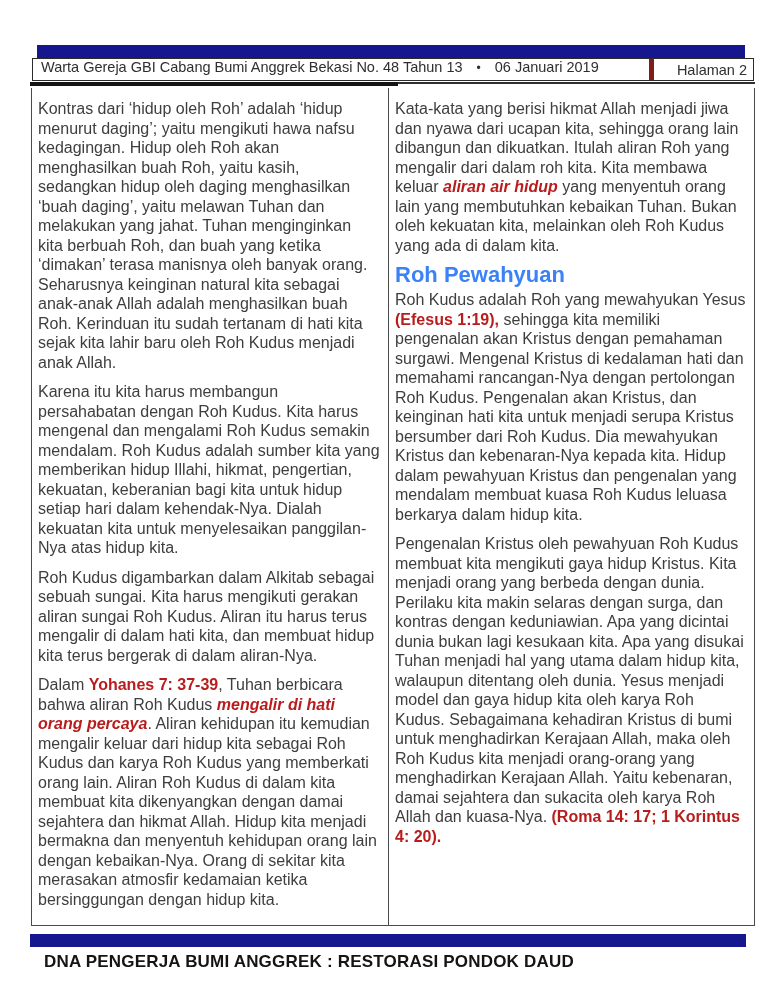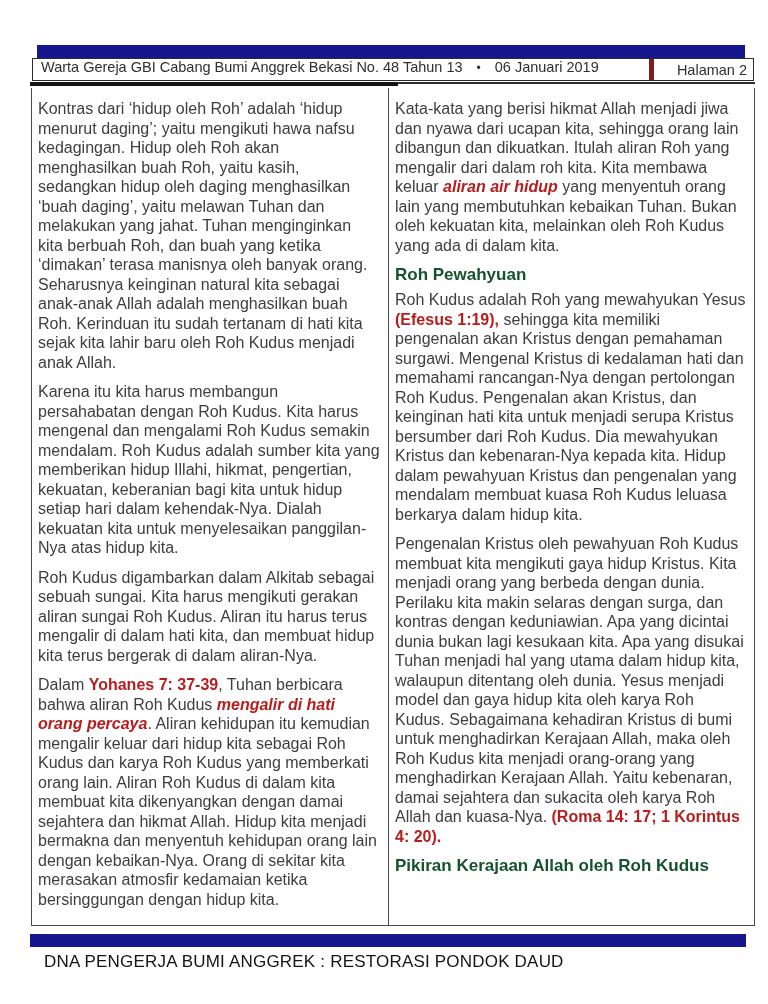--- a/index.html
+++ b/index.html
@@ -30,29 +30,29 @@
   }
   .col {
     overflow:hidden; box-sizing:border-box; padding:3px 8px 0 6px;
     font-size:16px; line-height:19.5px; color:#3e3e3e; text-align:left;
   }
   .col.left  { width:356px; }
   .col.right { flex:1; }
   .col-divider { width:1px; background:#4a4a4a; }
   .col p  { margin:0 0 10px 0; }
   .col h3 {
-    margin:10px 0 5px 0; font-size:17px; line-height:20px; color:#14532d; font-weight:bold;
+    margin:10px 0 5px 0; font-size:22px; line-height:20px; color:#3b82f6; font-weight:bold;
   }
   .col h3:first-child, .col p:first-child { margin-top:8px; }
   .b { font-weight:bold; color:#b91c1c; }
   .i { font-style:italic; }
   .bottom-bar { position:absolute; left:30px; top:934px; width:716px; height:13px; }
   .footer-text {
     position:absolute; left:44px; top:952px; width:700px;
-    font-size:17px; font-weight:normal; color:#141414; letter-spacing:0.2px;
+    font-size:17px; font-weight:bold; color:#141414; letter-spacing:0.2px;
   }
 </style>
 </head>
 <body>
 
 <div class="page">
 
   <div class="top-bar accent" style="background: rgb(22, 22, 143);"></div>
 
   <div class="header-box">
@@ -71,20 +71,19 @@
         <p><span>Karena itu kita harus membangun persahabatan dengan Roh Kudus. Kita harus mengenal dan mengalami Roh Kudus semakin mendalam. Roh Kudus adalah sumber kita yang memberikan hidup Illahi, hikmat, pengertian, kekuatan, keberanian bagi kita untuk hidup setiap hari dalam kehendak-Nya. Dialah kekuatan kita untuk menyelesaikan panggilan-Nya atas hidup kita.</span></p>
         <p><span>Roh Kudus digambarkan dalam Alkitab sebagai sebuah sungai. Kita harus mengikuti gerakan aliran sungai Roh Kudus. Aliran itu harus terus mengalir di dalam hati kita, dan membuat hidup kita terus bergerak di dalam aliran-Nya.</span></p>
         <p><span>Dalam </span><span class="b">Yohanes 7: 37-39</span><span>, Tuhan berbicara bahwa aliran Roh Kudus </span><span class="b i">mengalir di hati orang percaya</span><span>. Aliran kehidupan itu kemudian mengalir keluar dari hidup kita sebagai Roh Kudus dan karya Roh Kudus yang memberkati orang lain. Aliran Roh Kudus di dalam kita membuat kita dikenyangkan dengan damai sejahtera dan hikmat Allah. Hidup kita menjadi bermakna dan menyentuh kehidupan orang lain dengan kebaikan-Nya. Orang di sekitar kita merasakan atmosfir kedamaian ketika bersinggungan dengan hidup kita.</span></p>
       </div>
     <div class="col-divider"></div>
     <div class="col right">
         <p><span>Kata-kata yang berisi hikmat Allah menjadi jiwa dan nyawa dari ucapan kita, sehingga orang lain dibangun dan dikuatkan. Itulah aliran Roh yang mengalir dari dalam roh kita. Kita membawa keluar </span><span class="b i">aliran air hidup</span><span> yang menyentuh orang lain yang membutuhkan kebaikan Tuhan. Bukan oleh kekuatan kita, melainkan oleh Roh Kudus yang ada di dalam kita.</span></p>
         <h3>Roh Pewahyuan</h3>
         <p><span>Roh Kudus adalah Roh yang mewahyukan Yesus </span><span class="b">(Efesus 1:19),</span><span> sehingga kita memiliki pengenalan akan Kristus dengan pemahaman surgawi. Mengenal Kristus di kedalaman hati dan memahami rancangan-Nya dengan pertolongan Roh Kudus. Pengenalan akan Kristus, dan keinginan hati kita untuk menjadi serupa Kristus bersumber dari Roh Kudus. Dia mewahyukan Kristus dan kebenaran-Nya kepada kita. Hidup dalam pewahyuan Kristus dan pengenalan yang mendalam membuat kuasa Roh Kudus leluasa berkarya dalam hidup kita.</span></p>
         <p><span>Pengenalan Kristus oleh pewahyuan Roh Kudus membuat kita mengikuti gaya hidup Kristus. Kita menjadi orang yang berbeda dengan dunia. Perilaku kita makin selaras dengan surga, dan kontras dengan keduniawian. Apa yang dicintai dunia bukan lagi kesukaan kita. Apa yang disukai Tuhan menjadi hal yang utama dalam hidup kita, walaupun ditentang oleh dunia. Yesus menjadi model dan gaya hidup kita oleh karya Roh Kudus. Sebagaimana kehadiran Kristus di bumi untuk menghadirkan Kerajaan Allah, maka oleh Roh Kudus kita menjadi orang-orang yang menghadirkan Kerajaan Allah. Yaitu kebenaran, damai sejahtera dan sukacita oleh karya Roh Allah dan kuasa-Nya. </span><span class="b">(Roma 14: 17; 1 Korintus 4: 20).</span></p>
-        <h3>Pikiran Kerajaan Allah oleh Roh Kudus</h3>
       </div>
   </div>
 
   <div class="bottom-bar accent" style="background: rgb(22, 22, 143);"></div>
   <div class="footer-text">DNA PENGERJA BUMI ANGGREK : RESTORASI PONDOK DAUD</div>
 
 </div>
 
 </body></html>

